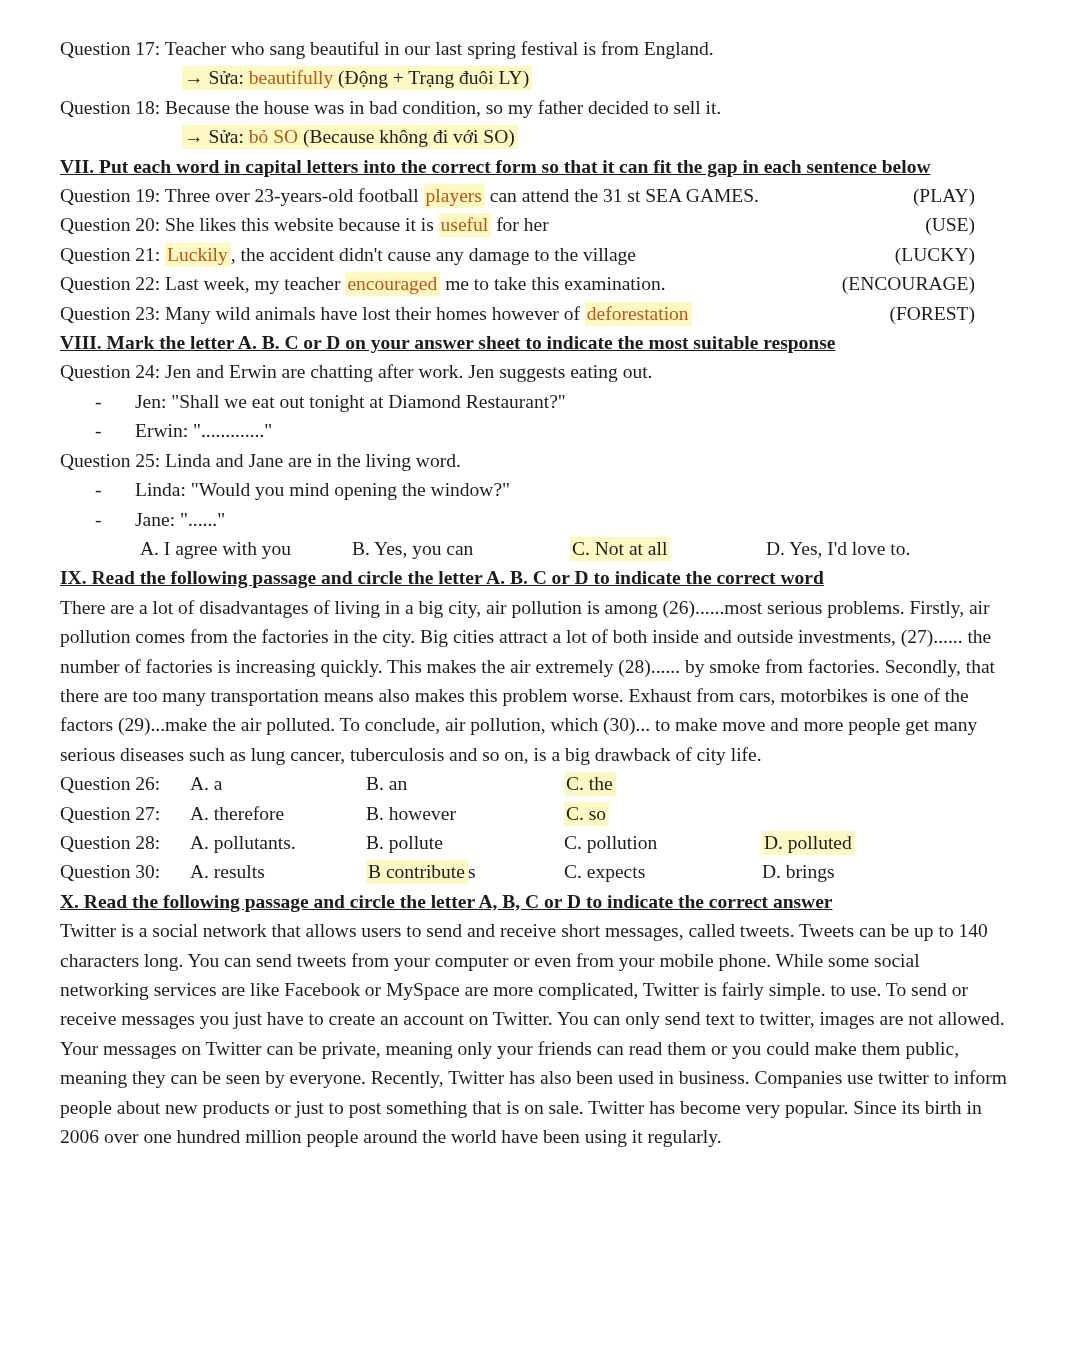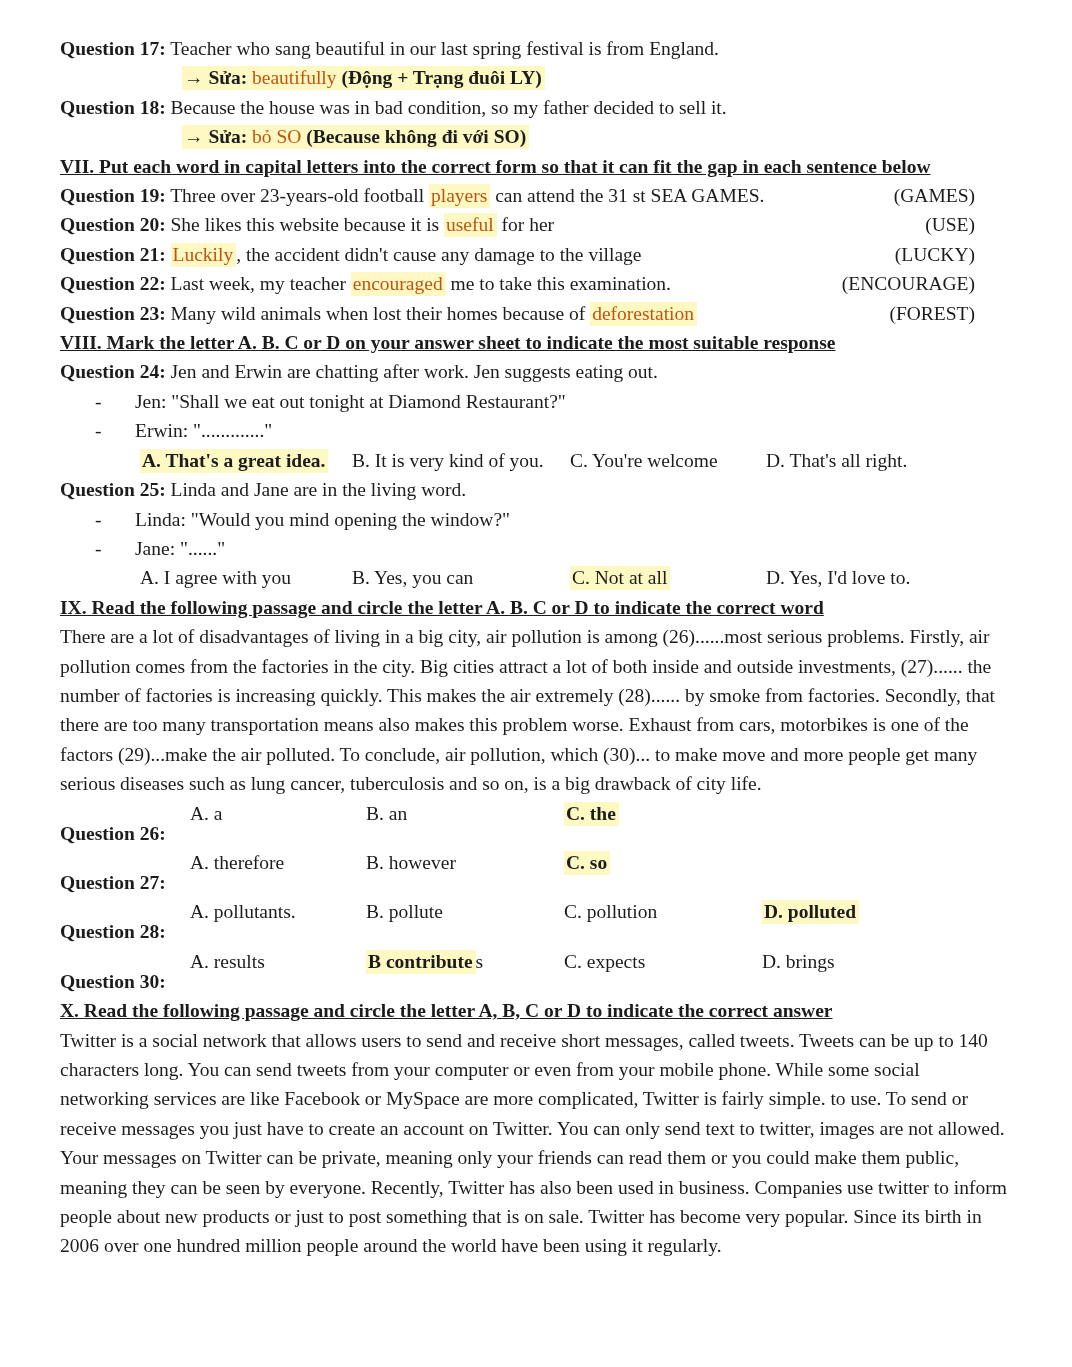--- a/index.html
+++ b/index.html
@@ -7,21 +7,21 @@
   body {
     width: 1072px;
     min-height: 1367px;
     font-family: "Liberation Serif", serif;
     font-size: 19.5px;
     line-height: 29.4px;
     color: #1c1c1c;
   }
   .page { padding: 34px 62px 40px 60px; }
 
-  .bold { font-weight: bold; margin-top: 20px; }
+  .bold { font-weight: normal; }
   .hl { background: #fef9c3; padding: 1px 3px 2px 2px; }
   .red { color: #c05411; }
 
   .heading {
     font-weight: bold;
     text-decoration: underline;
   }
 
   .fix-line { margin-left: 122px; }
 
@@ -66,21 +66,21 @@
 
   <div class="heading">VII. Put each word in capital letters into the correct form so that it can fit the gap in each sentence below</div>
 
   <div class="wf-row">
     <div class="wf-left">
       <span class="bold">Question 19:</span>
       <span>Three over 23-years-old football</span>
       <span class="hl red">players</span>
       <span>can attend the 31 st SEA GAMES.</span>
     </div>
-    <div class="wf-cap">(GAMES)</div>
+    <div class="wf-cap">(PLAY)</div>
   </div>
 
   <div class="wf-row">
     <div class="wf-left">
       <span class="bold">Question 20:</span>
       <span>She likes this website because it is</span>
       <span class="hl red">useful</span>
       <span>for her</span>
     </div>
     <div class="wf-cap">(USE)</div>
@@ -100,45 +100,39 @@
       <span>Last week, my teacher</span>
       <span class="hl red">encouraged</span>
       <span>me to take this examination.</span>
     </div>
     <div class="wf-cap">(ENCOURAGE)</div>
   </div>
 
   <div class="wf-row">
     <div class="wf-left">
       <span class="bold">Question 23:</span>
-      <span>Many wild animals when lost their homes because of</span>
+      <span>Many wild animals have lost their homes however of</span>
       <span class="hl red">deforestation</span>
     </div>
     <div class="wf-cap">(FOREST)</div>
   </div>
 
   <div class="heading">VIII. Mark the letter A. B. C or D on your answer sheet to indicate the most suitable response</div>
 
   <div class="line">
     <span class="bold">Question 24:</span>
     <span>Jen and Erwin are chatting after work. Jen suggests eating out.</span>
   </div>
   <div class="dialogue">
     <span class="dash">-</span>
     <span class="dtext">Jen: "Shall we eat out tonight at Diamond Restaurant?"</span>
   </div>
   <div class="dialogue">
     <span class="dash">-</span>
     <span class="dtext">Erwin: "............."</span>
-  </div>
-  <div class="opt-row">
-    <span class="o1"><span class="hl bold">A. That's a great idea.</span></span>
-    <span class="o2">B. It is very kind of you.</span>
-    <span class="o3">C. You're welcome</span>
-    <span class="o4">D. That's all right.</span>
   </div>
 
   <div class="line">
     <span class="bold">Question 25:</span>
     <span>Linda and Jane are in the living word.</span>
   </div>
   <div class="dialogue">
     <span class="dash">-</span>
     <span class="dtext">Linda: "Would you mind opening the window?"</span>
   </div>

